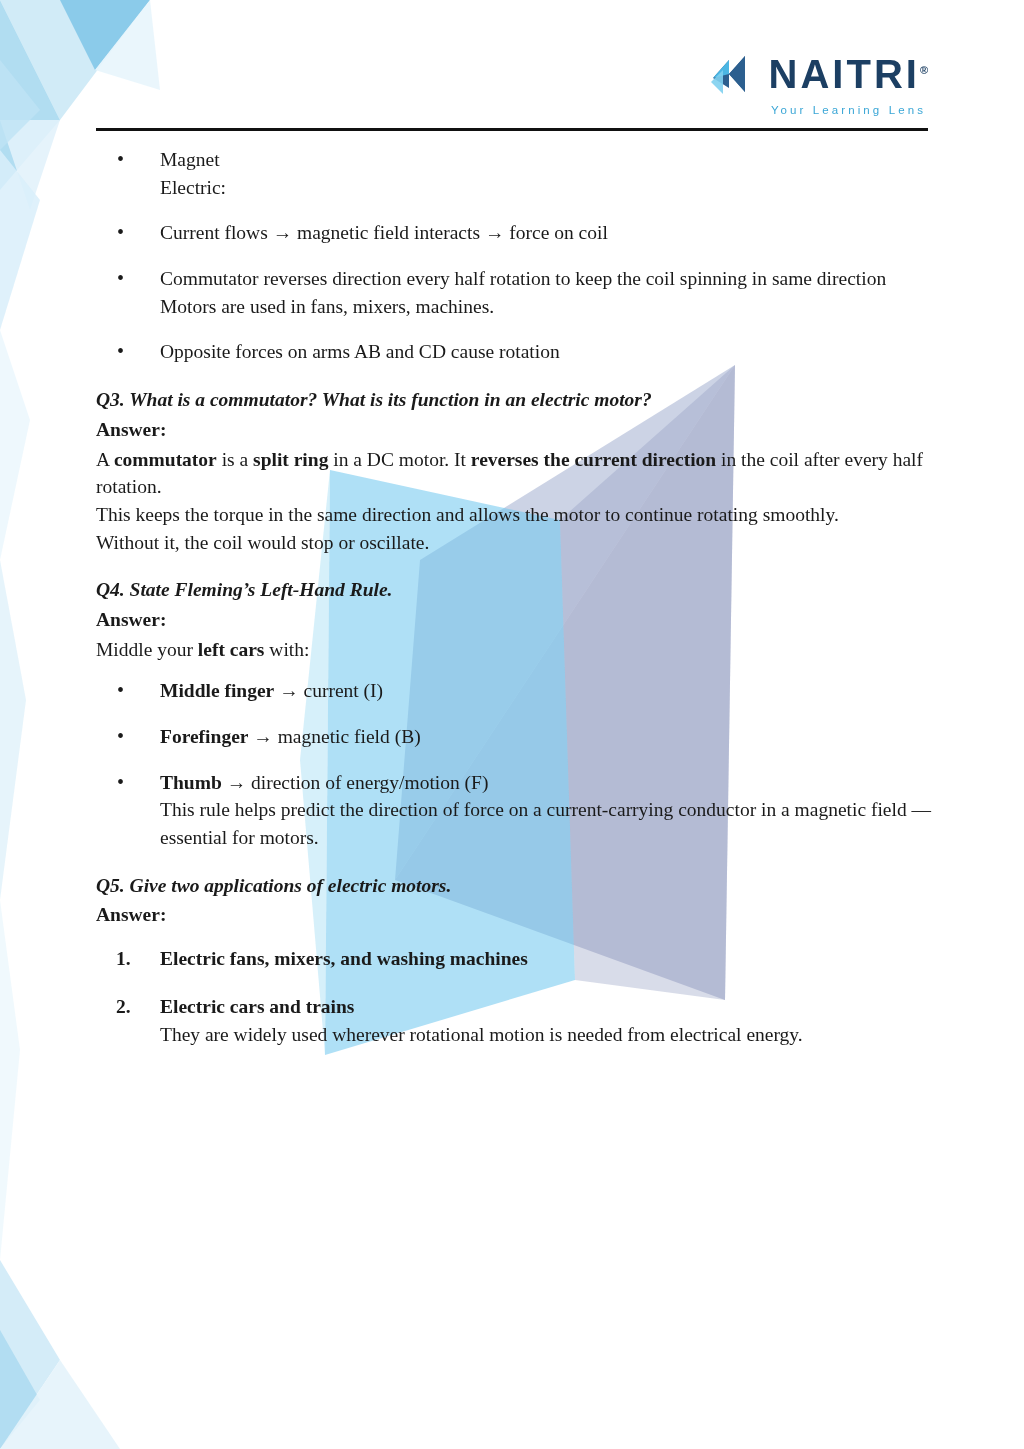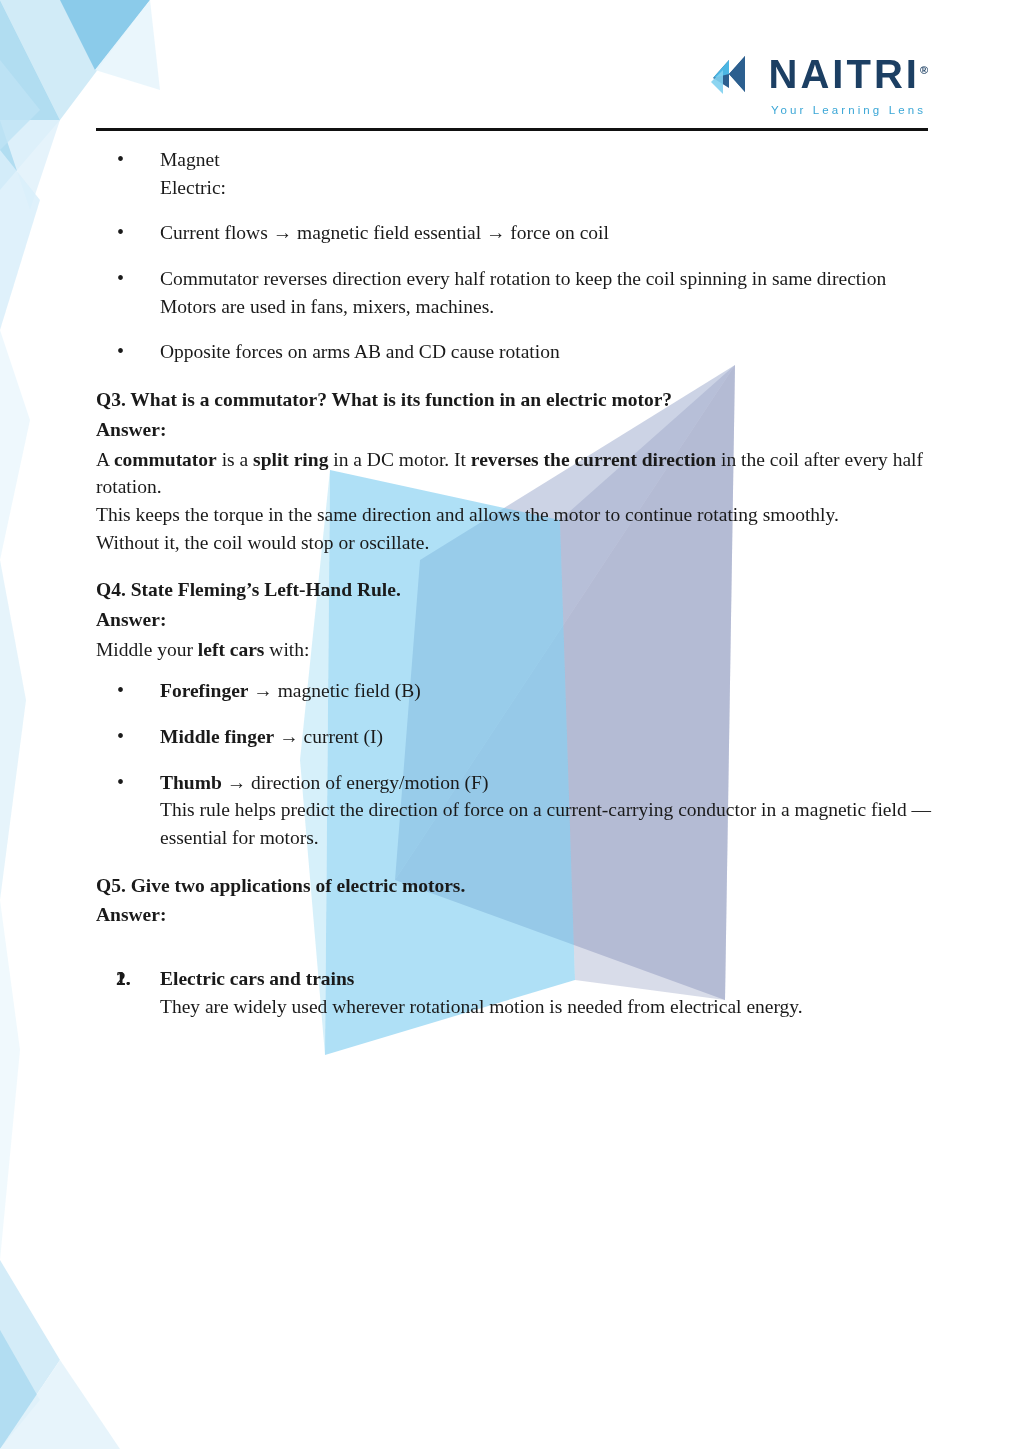--- a/index.html
+++ b/index.html
@@ -142,20 +142,21 @@
     font-weight: bold;
   }
   .num-item .sub {
     display: block;
     font-weight: normal;
   }
 
   .q-head {
     font-weight: bold;
     margin-top: 20px;
+    font-style: italic;
   }
   .q-ans-label {
     font-weight: bold;
   }
   .para {
     margin: 0;
   }
   .block {
     margin-bottom: 2px;
   }
@@ -211,21 +212,21 @@
   </div>
 
   <div class="content">
 
     <ul class="bullet-list">
       <li class="bullet-item">
         <span>Magnet</span>
         <span class="sub">Electric:</span>
       </li>
       <li class="bullet-item">
-        <span>Current flows → magnetic field essential → force on coil</span>
+        <span>Current flows → magnetic field interacts → force on coil</span>
       </li>
       <li class="bullet-item">
         <span>Commutator reverses direction every half rotation to keep the coil spinning in same direction</span>
         <span class="sub">Motors are used in fans, mixers, machines.</span>
       </li>
       <li class="bullet-item">
         <span>Opposite forces on arms AB and CD cause rotation</span>
       </li>
     </ul>
 
@@ -236,39 +237,40 @@
     <p class="para">Without it, the coil would stop or oscillate.</p>
 
     <div class="q-head block">Q4. State Fleming’s Left-Hand Rule.</div>
     <div class="q-ans-label block">Answer:</div>
     <p class="para"><span>Middle your </span><b>left cars</b><span> with:</span></p>
 
     <div class="spacer-sm"></div>
 
     <ul class="bullet-list">
       <li class="bullet-item">
+        <b>Middle finger</b><span> → current (I)</span>
+      </li>
+      <li class="bullet-item">
         <b>Forefinger</b><span> → magnetic field (B)</span>
-      </li>
-      <li class="bullet-item">
-        <b>Middle finger</b><span> → current (I)</span>
       </li>
       <li class="bullet-item">
         <b>Thumb</b><span> → direction of energy/motion (F)</span>
         <span class="sub">This rule helps predict the direction of force on a current-carrying conductor in a magnetic field — essential for motors.</span>
       </li>
     </ul>
 
     <div class="q-head block">Q5. Give two applications of electric motors.</div>
     <div class="q-ans-label block">Answer:</div>
 
     <div class="spacer-sm"></div>
 
     <ol class="num-list">
       <li class="num-item">
         <span class="num">1.</span>
+        <span>Electric fans, mixers, and washing machines</span>
       </li>
       <li class="num-item">
         <span class="num">2.</span>
         <span>Electric cars and trains</span>
         <span class="sub">They are widely used wherever rotational motion is needed from electrical energy.</span>
       </li>
     </ol>
 
   </div>
 </div>

